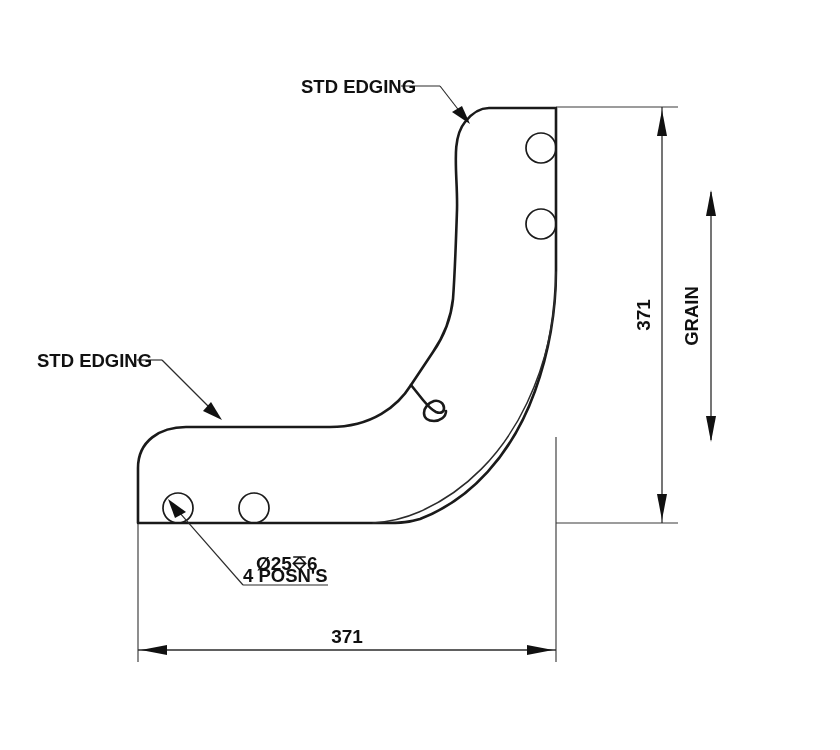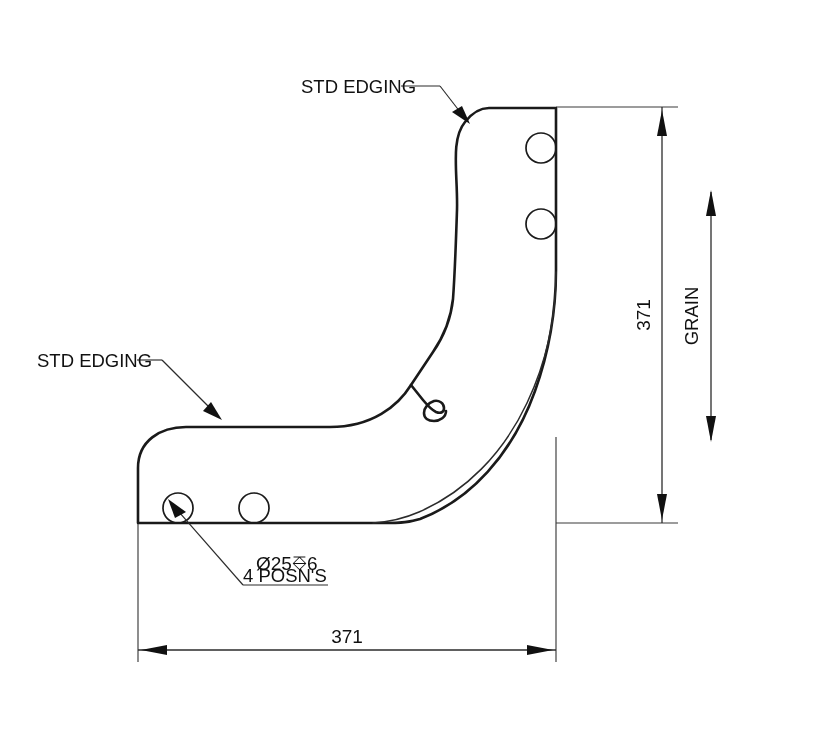--- a/index.html
+++ b/index.html
@@ -11,20 +11,21 @@
     width: 840px;
     height: 750px;
     font-family: "Liberation Sans", sans-serif;
     overflow: hidden;
   }
   #drawing-root {
     position: relative;
     width: 840px;
     height: 750px;
     background: #ffffff;
+    font-weight: bold;
   }
   #drawing-svg {
     position: absolute;
     top: 0;
     left: 0;
     width: 840px;
     height: 750px;
     display: block;
   }
   .part-outline {

